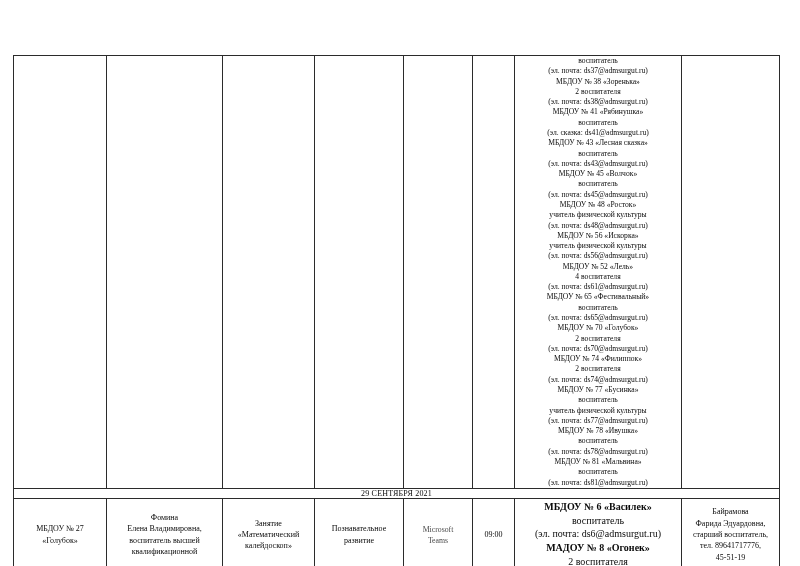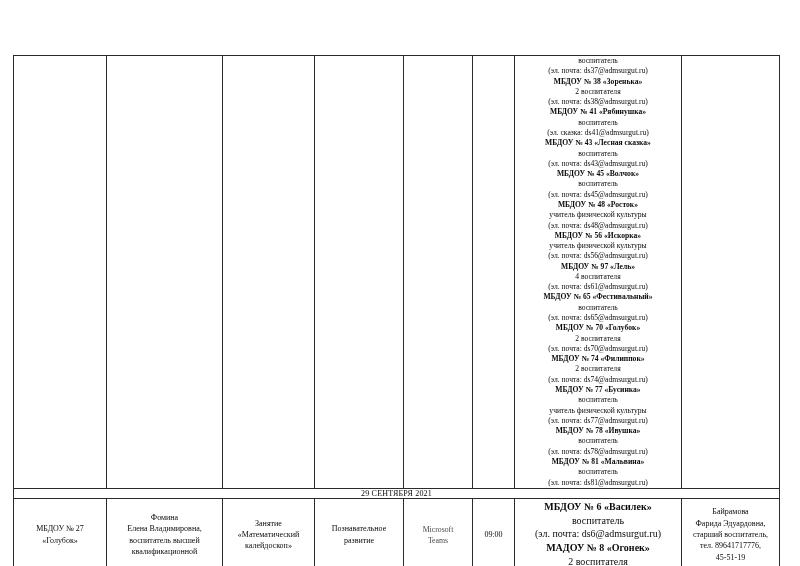--- a/index.html
+++ b/index.html
@@ -43,21 +43,21 @@
   .c6 { width: 42px; }
   .c7 { width: 167px; }
   .c8 { width: 98px; }
 
   .orglist {
     padding: 1px 2px 2px 2px;
     line-height: 1.355;
     font-size: 7.6px;
   }
   .orglist .org {
-    font-weight: bold;
+    font-weight: normal;
     white-space: nowrap;
   }
   .orglist .role {
     font-weight: normal;
     white-space: nowrap;
   }
   .orglist .mail {
     font-weight: normal;
     white-space: nowrap;
   }
@@ -132,21 +132,21 @@
               <div class="mail">(эл. почта: ds43@admsurgut.ru)</div>
               <div class="org">МБДОУ № 45 «Волчок»</div>
               <div class="role">воспитатель</div>
               <div class="mail">(эл. почта: ds45@admsurgut.ru)</div>
               <div class="org">МБДОУ № 48 «Росток»</div>
               <div class="role">учитель  физической культуры</div>
               <div class="mail">(эл. почта: ds48@admsurgut.ru)</div>
               <div class="org">МБДОУ № 56 «Искорка»</div>
               <div class="role">учитель  физической культуры</div>
               <div class="mail">(эл. почта: ds56@admsurgut.ru)</div>
-              <div class="org">МБДОУ № 97 «Лель»</div>
+              <div class="org">МБДОУ № 52 «Лель»</div>
               <div class="role">4 воспитателя</div>
               <div class="mail">(эл. почта: ds61@admsurgut.ru)</div>
               <div class="org">МБДОУ № 65 «Фестивальный»</div>
               <div class="role">воспитатель</div>
               <div class="mail">(эл. почта: ds65@admsurgut.ru)</div>
               <div class="org">МБДОУ № 70 «Голубок»</div>
               <div class="role">2 воспитателя</div>
               <div class="mail">(эл. почта: ds70@admsurgut.ru)</div>
               <div class="org">МБДОУ № 74 «Филиппок»</div>
               <div class="role">2 воспитателя</div>

